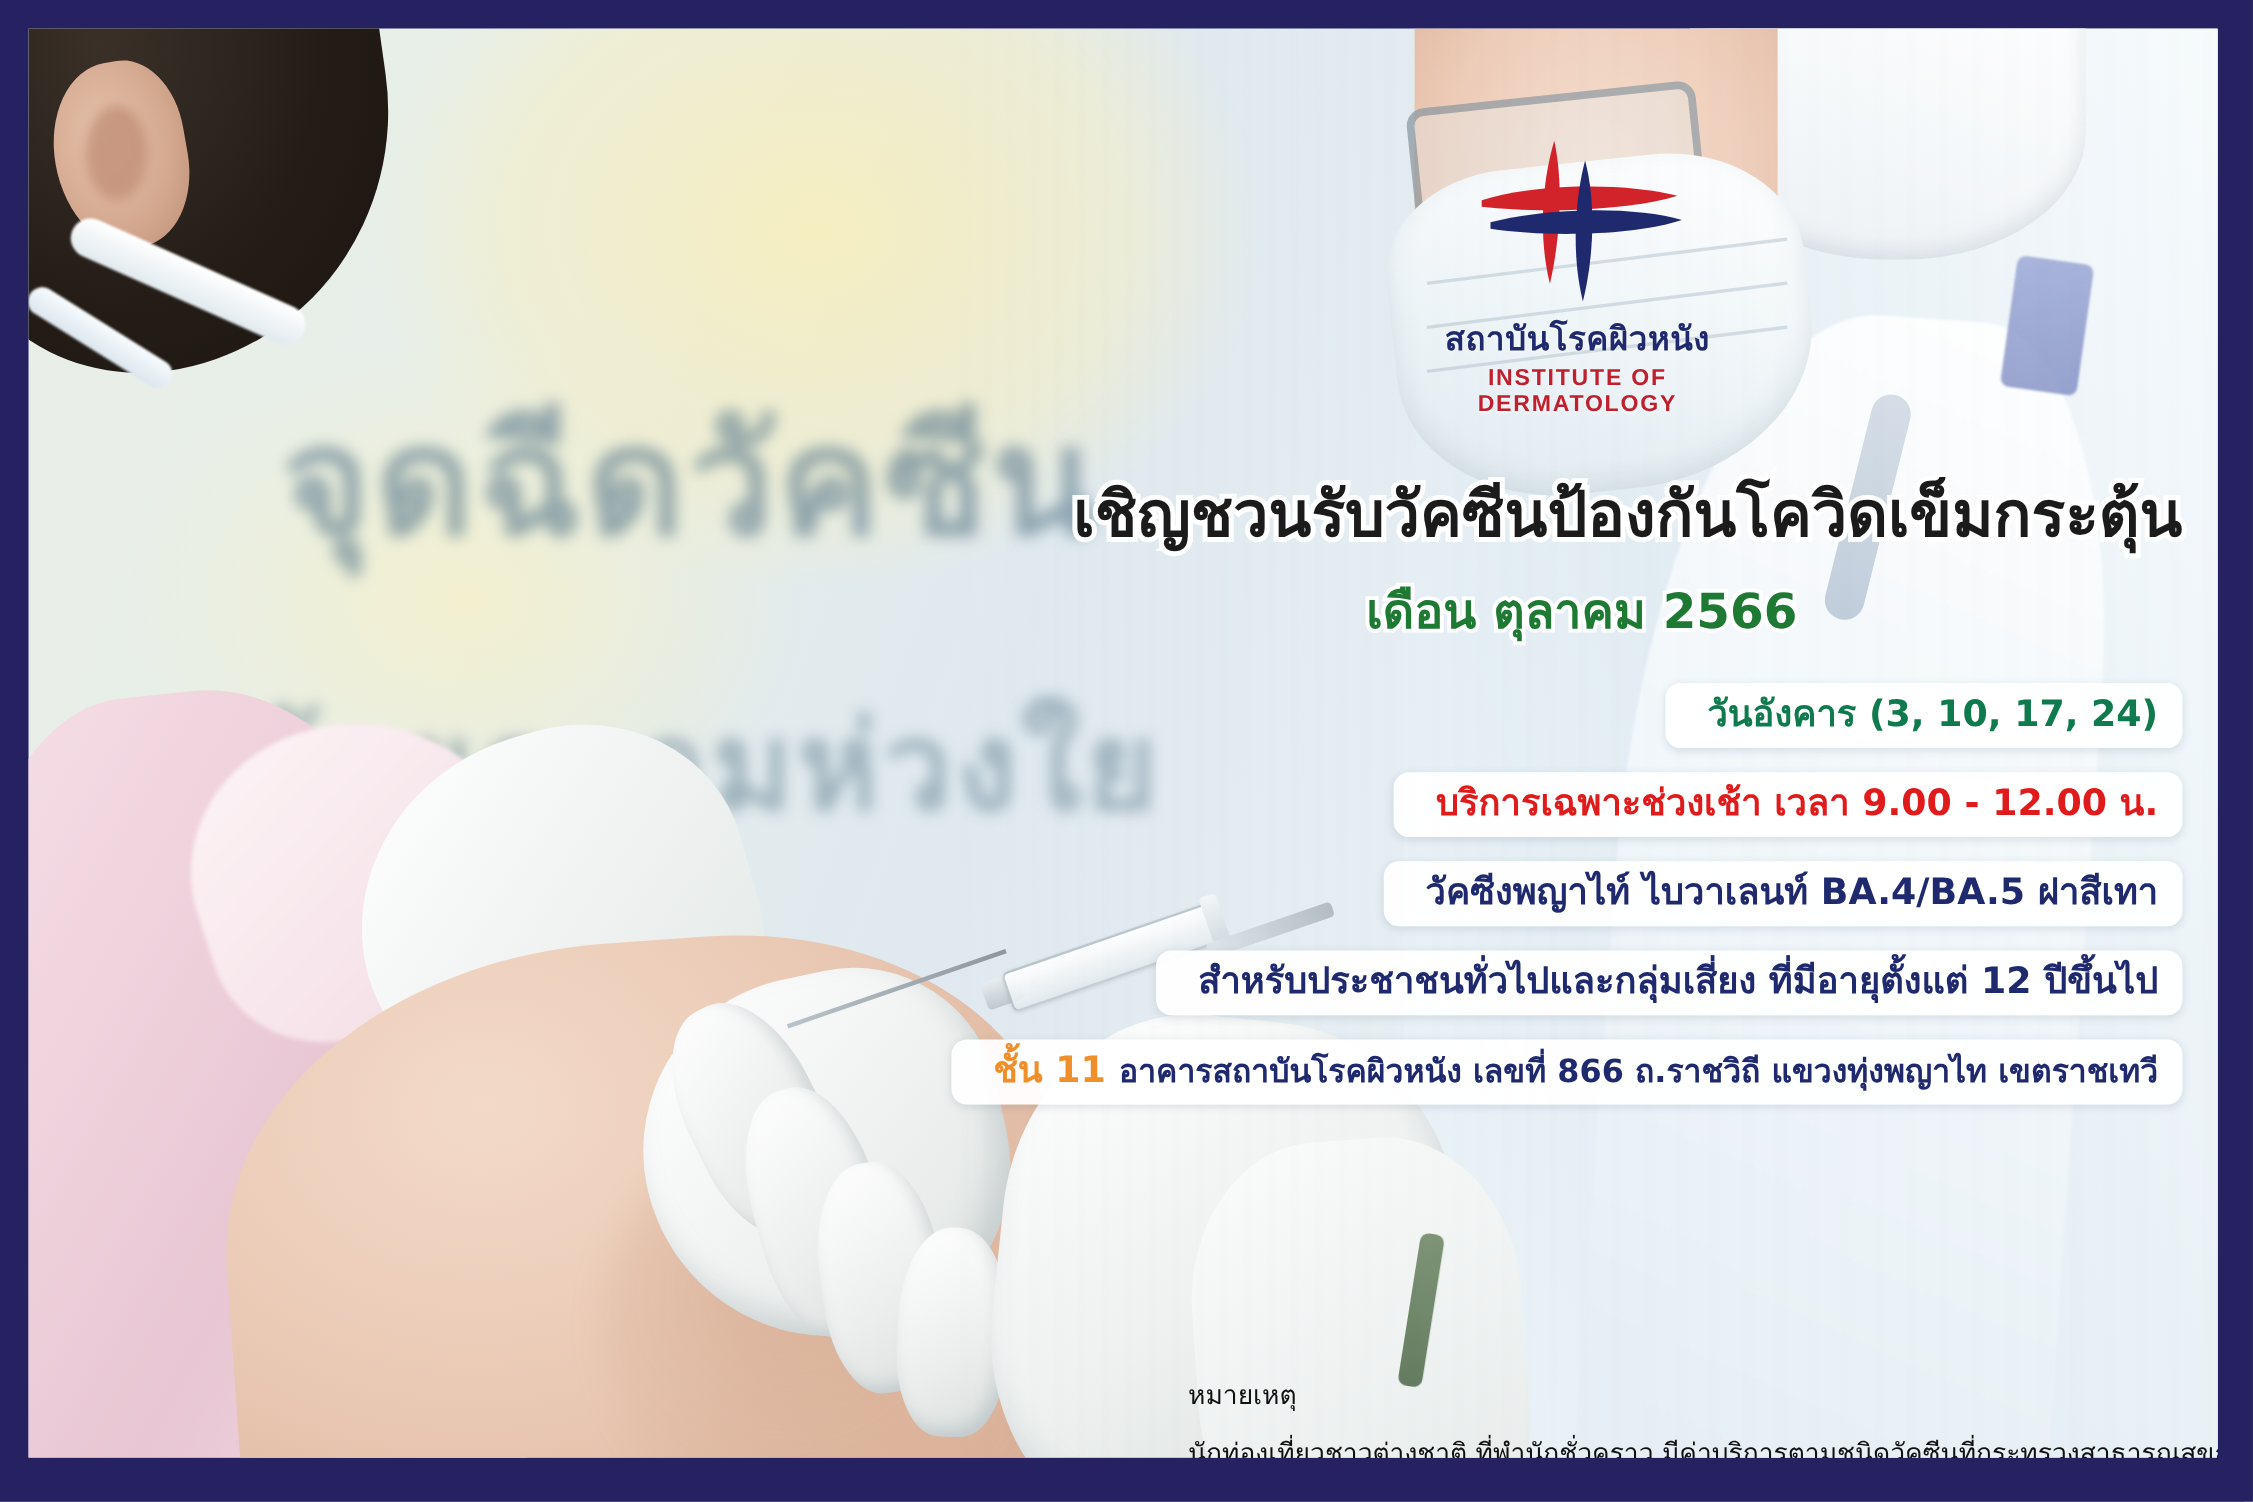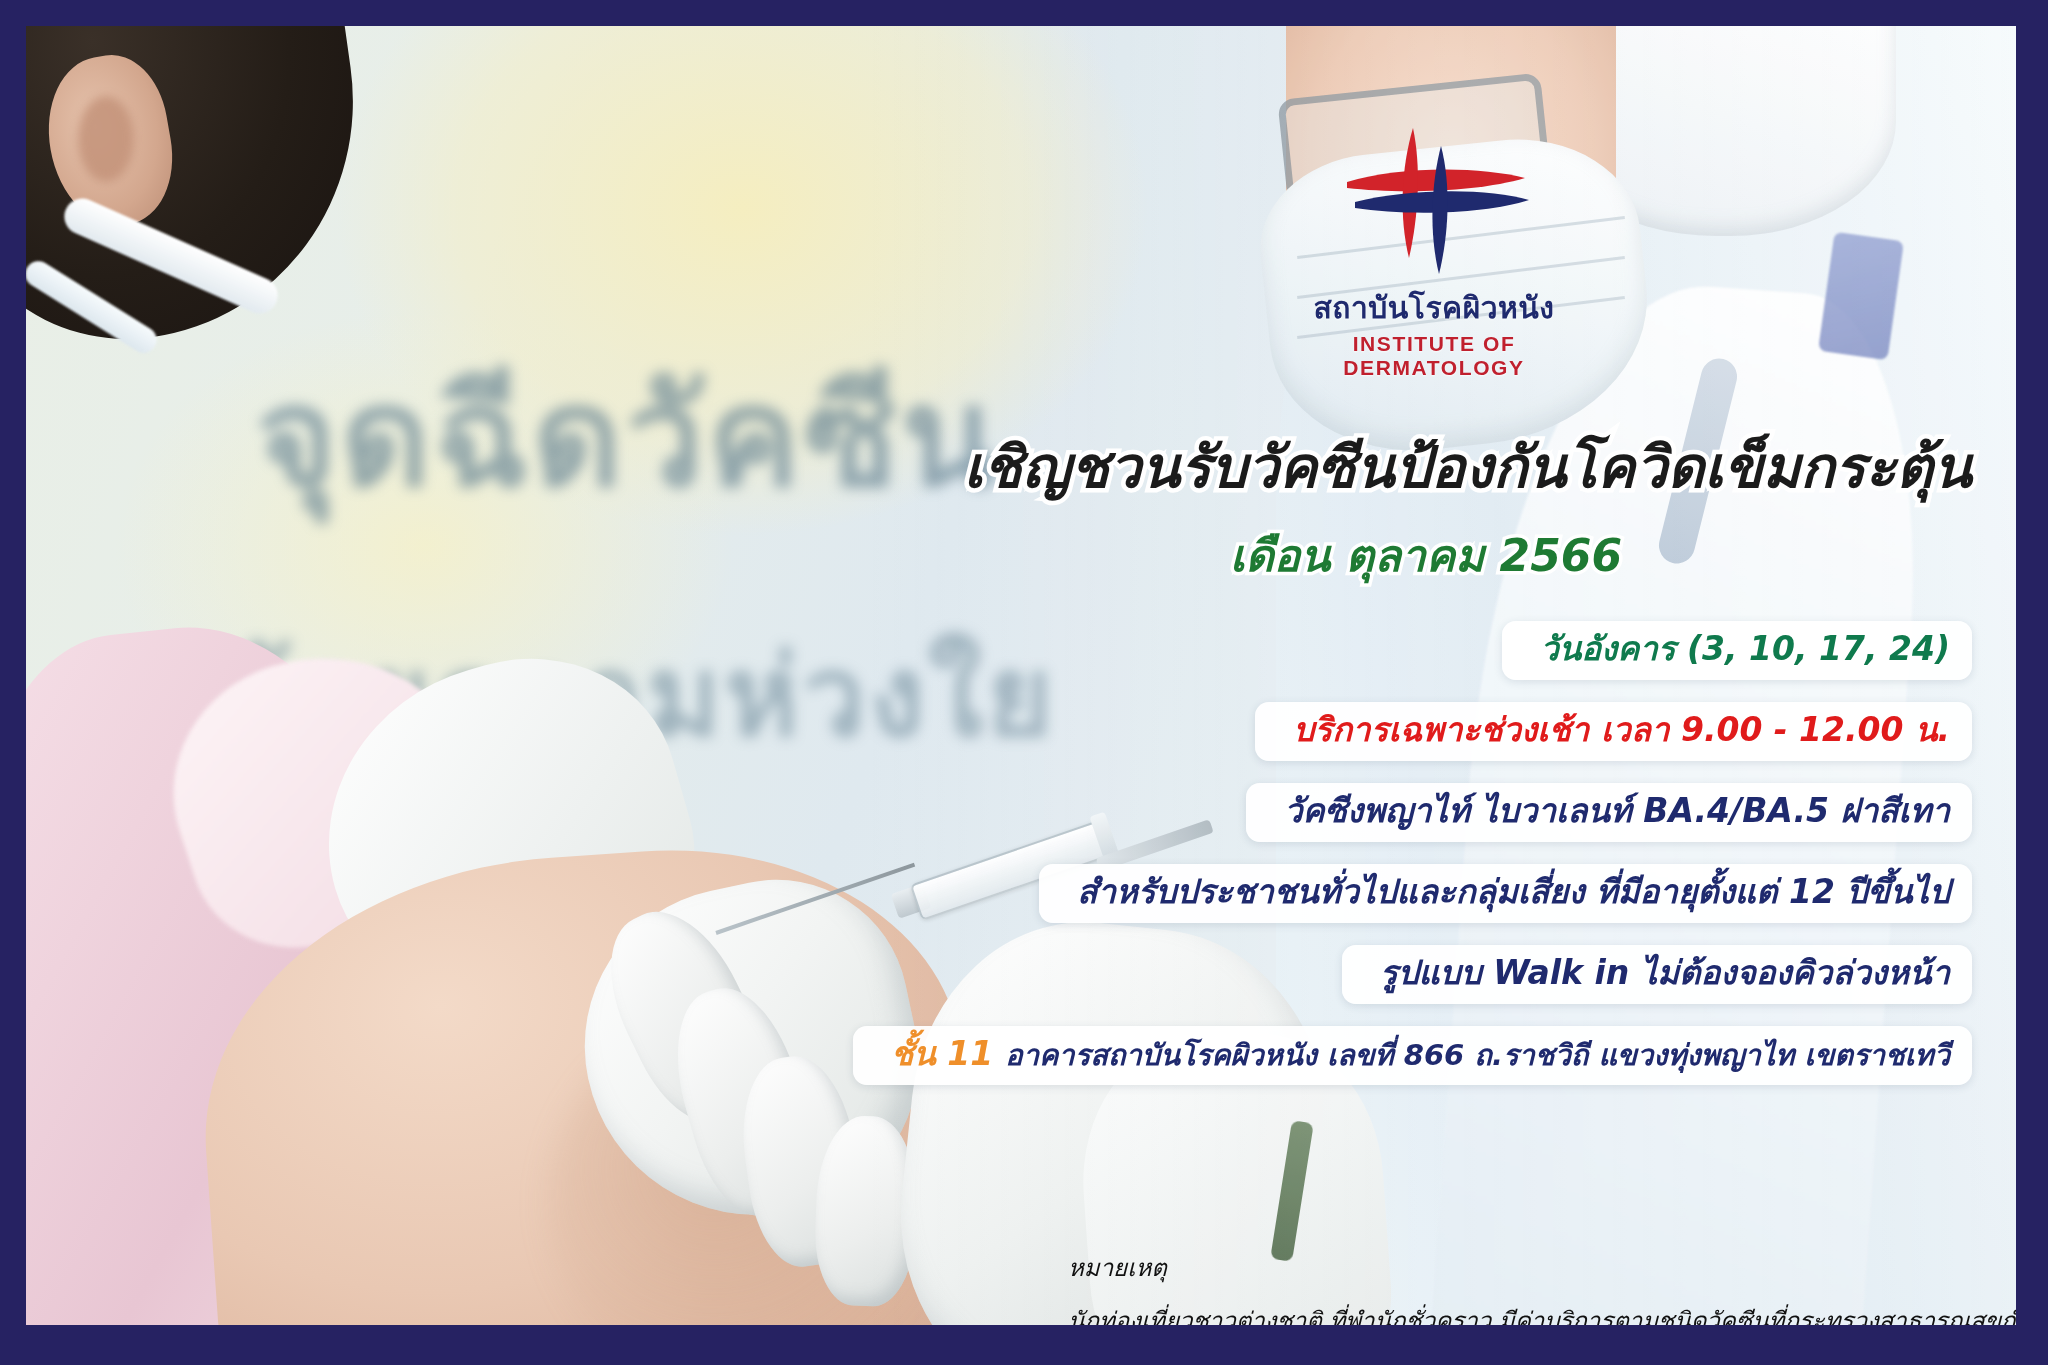--- a/index.html
+++ b/index.html
@@ -111,21 +111,21 @@
 
   
   .logo{position:absolute;left:1268px;top:96px;width:280px;height:250px;text-align:center;}
   .logo svg{display:block;margin:0 auto;}
   .logo-th{font-family:"DejaVu Sans","Liberation Sans",sans-serif;color:#1f2a6e;font-weight:700;
            font-size:30px;letter-spacing:.5px;margin-top:2px;text-shadow:0 1px 2px rgba(255,255,255,.8);}
   .logo-en{font-family:"Liberation Sans",sans-serif;color:#c0202e;font-weight:600;font-size:21px;
            letter-spacing:1.6px;margin-top:1px;text-shadow:0 1px 2px rgba(255,255,255,.8);}
 
   
-  .content{position:absolute;left:4px;top:0;width:100%;height:100%;font-style:italic;}
+  .content{position:absolute;left:16px;top:0;width:100%;height:100%;}
 
   .title{position:absolute;right:48px;top:396px;text-align:right;
          font-family:"DejaVu Sans","Liberation Sans",sans-serif;font-weight:700;font-size:57px;color:#1b1b1b;
          letter-spacing:0px;white-space:nowrap;
          -webkit-text-stroke:9px #ffffff;paint-order:stroke fill;}
   .subtitle{position:absolute;right:398px;top:494px;text-align:right;
          font-family:"DejaVu Sans","Liberation Sans",sans-serif;font-weight:700;font-size:44px;color:#1e7a33;
          white-space:nowrap;-webkit-text-stroke:7px #ffffff;paint-order:stroke fill;}
 
   .rows{position:absolute;right:48px;top:595px;display:flex;flex-direction:column;align-items:flex-end;gap:22px;}
@@ -213,21 +213,20 @@
     <div class="content">
 
       <div class="title">เชิญชวนรับวัคซีนป้องกันโควิดเข็มกระตุ้น</div>
       <div class="subtitle">เดือน ตุลาคม 2566</div>
 
       <div class="rows">
         <div class="pill green">วันอังคาร (3, 10, 17, 24)</div>
         <div class="pill red">บริการเฉพาะช่วงเช้า เวลา 9.00 - 12.00 น.</div>
         <div class="pill navy">วัคซีงพญาไท์ ไบวาเลนท์ BA.4/BA.5 ฝาสีเทา</div>
         <div class="pill navy">สำหรับประชาชนทั่วไปและกลุ่มเสี่ยง ที่มีอายุตั้งแต่ 12 ปีขึ้นไป</div>
-        <div class="pill navy">รูปแบบ Walk in ไม่ต้องจองคิวล่วงหน้า</div>
         <div class="pill">
           <span class="orange">ชั้น 11</span><span class="sub">อาคารสถาบันโรคผิวหนัง เลขที่ 866 ถ.ราชวิถี แขวงทุ่งพญาไท เขตราชเทวี</span>
         </div>
       </div>
 
       <div class="note">
         <div class="n1">หมายเหตุ</div>
         <div class="n2">นักท่องเที่ยวชาวต่างชาติ ที่พำนักชั่วคราว มีค่าบริการตามชนิดวัคซีนที่กระทรวงสาธารณสุขกำหนด</div>
       </div>
 

